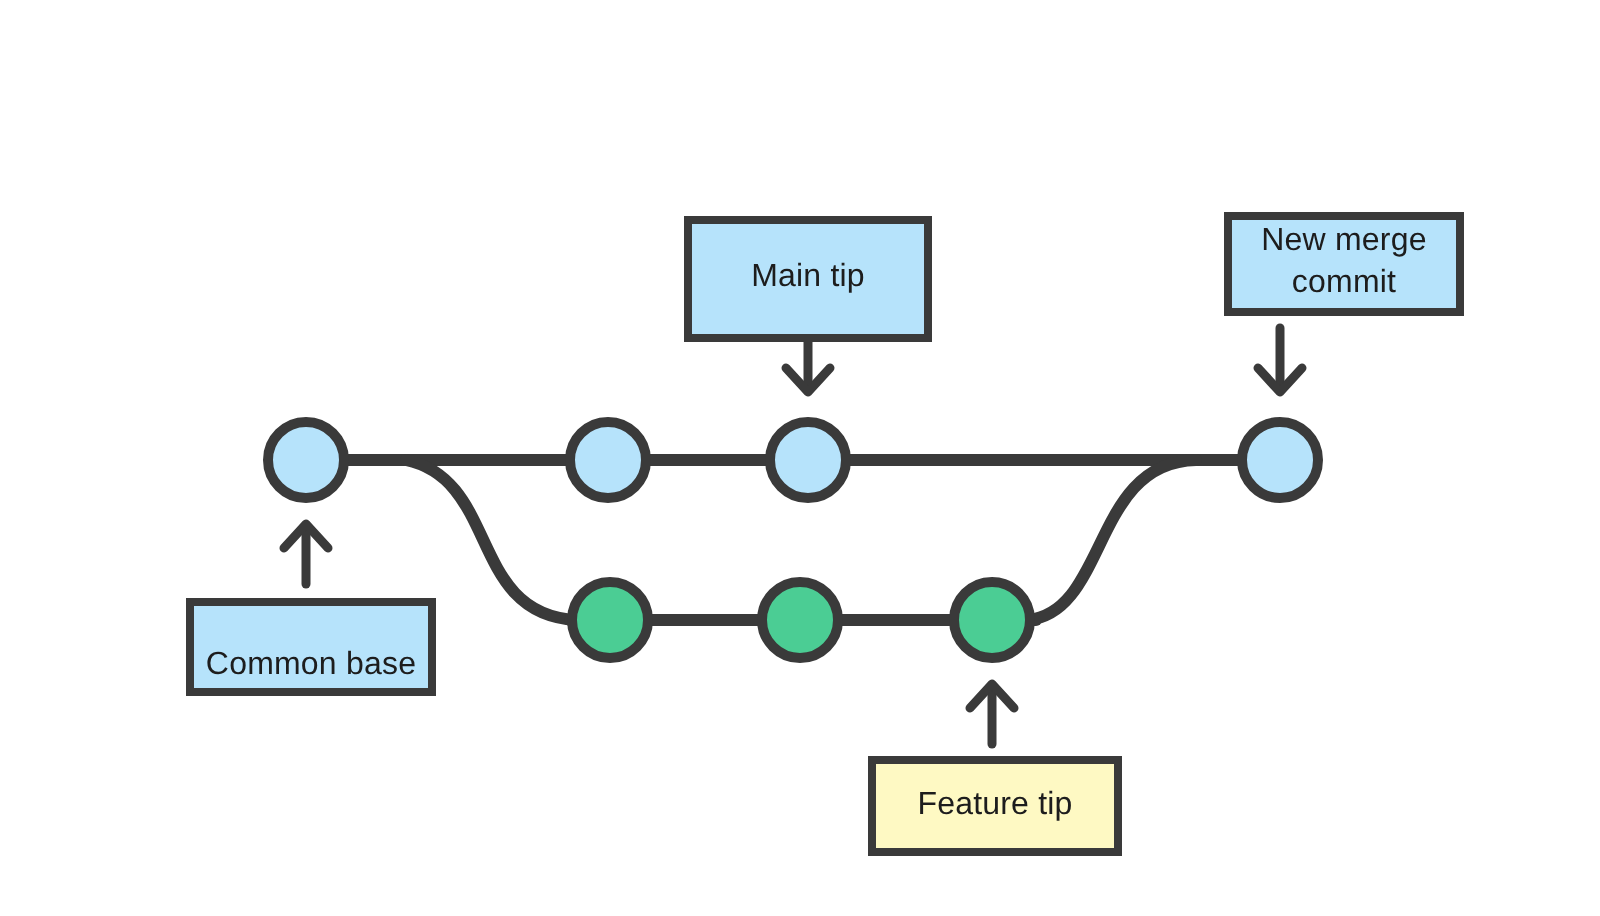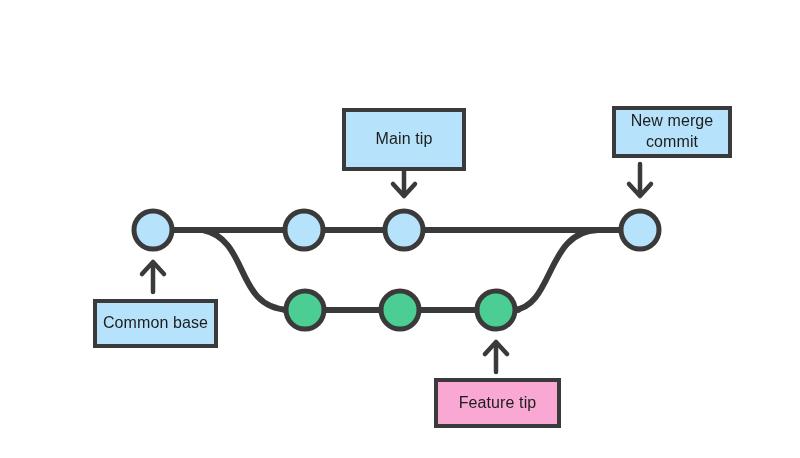--- a/index.html
+++ b/index.html
@@ -29,24 +29,24 @@
     display: flex;
     align-items: center;
     justify-content: center;
     text-align: center;
     font-size: 16px;
     line-height: 1.3;
     color: #1d1d1d;
     letter-spacing: 0.1px;
   }
   .label-box.blue { background: #b6e3fb; }
-  .label-box.green { background: #f9a8d4; }
+  .label-box.green { background: #fef9c3; }
   .box-main-tip     { left: 342px; top: 108px; width: 124px; height: 63px; }
   .box-merge-commit { left: 578px; top: 106px; width: 120px; height: 52px; padding: 2px 10px; margin-left: 34px; }
-  .box-common-base  { left: 93px;  top: 299px; width: 125px; height: 49px; }
+  .box-common-base  { left: 93px;  top: 299px; width: 125px; height: 49px; align-items: flex-end; }
   .box-feature-tip  { left: 434px; top: 378px; width: 127px; height: 50px; }
 </style>
 </head>
 <body>
 
 <div class="canvas">
 
   <svg class="diagram-svg" viewBox="0 0 800 458" xmlns="http://www.w3.org/2000/svg">
     <g fill="none" stroke="#3a3a3a" stroke-width="6" stroke-linecap="round" stroke-linejoin="round">
 

